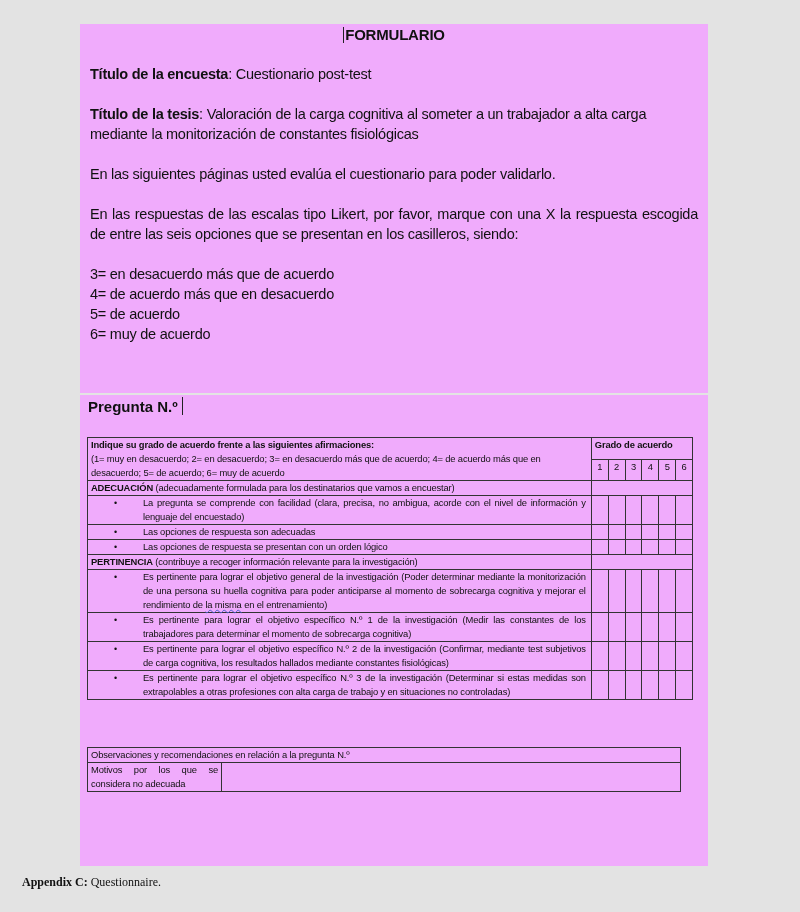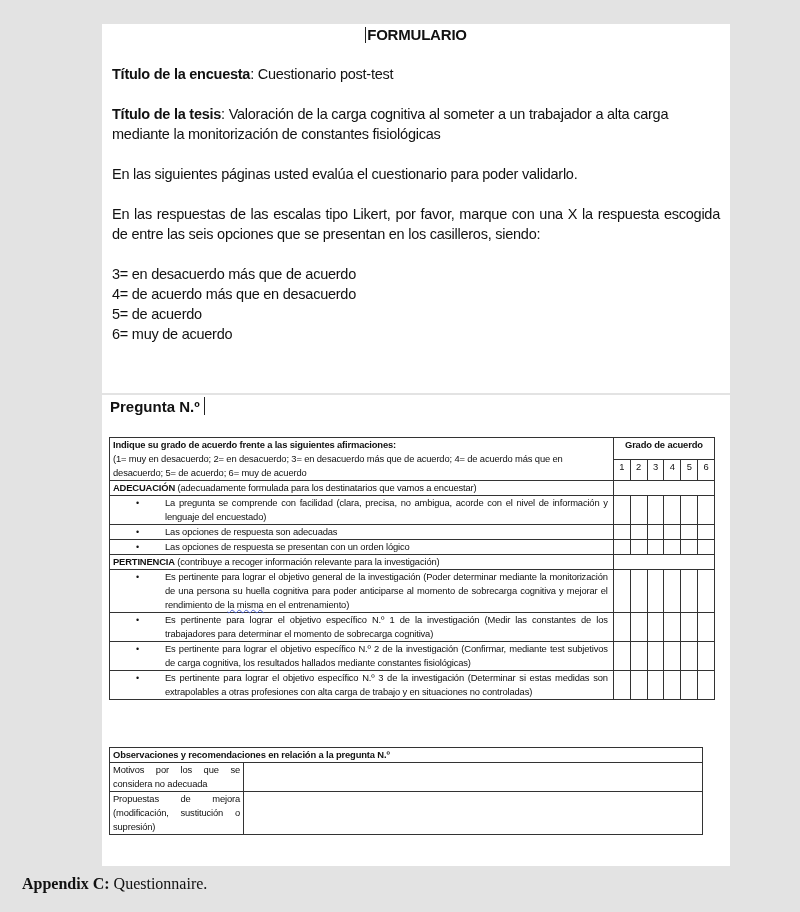--- a/index.html
+++ b/index.html
@@ -7,23 +7,23 @@
       width: 800px; height: 912px;
       background: #e3e3e3;
       position: relative;
       overflow: hidden;
       font-family: "Liberation Sans", sans-serif;
       color: #111;
       border-radius: 12px;
     }
     .page {
       position: absolute;
-      left: 102px; top: 24px;
+      left: 80px; top: 24px;
       width: 628px; height: 842px;
-      background: #ffffff;
+      background: #f0abfc;
     }
     .divider {
       position: absolute;
       left: 0; top: 369px;
       width: 628px; height: 2px;
       background: #e3e3e3;
     }
     .title {
       position: absolute;
       top: 2px; left: 0; width: 628px;
@@ -74,44 +74,44 @@
     td, th {
       border: 1.5px solid #333;
       padding: 0 3px;
       vertical-align: top;
       font-weight: normal;
       text-align: left;
     }
     .likert { left: 7px; top: 413px; width: 606px; }
     .likert .qcol { width: 471px; margin-left: 23px; }
     .likert .ncol { width: 15px; text-align: center; padding: 0; }
-    .likert .hdr { font-weight: bold; text-align: center; }
+    .likert .hdr { font-weight: bold; }
     .likert b { font-weight: bold; }
     .item-cell { padding-left: 0; }
     .item {
       display: flex;
     }
     .item .bullet {
       width: 55px; flex: 0 0 55px;
       text-align: center;
       font-size: 9px;
     }
     .item .txt { flex: 1; text-align: justify; text-align-last: left; padding-right: 2px; }
     .wavy { text-decoration: underline wavy #4a5fd0; text-decoration-thickness: 1px; }
 
     .obs { left: 7px; top: 723px; width: 594px; }
     .obs .lbl { width: 127px; text-align: justify; text-align-last: left; }
-    .obs .head { font-weight: bold; margin-top: 39px; }
+    .obs .head { font-weight: normal; margin-top: 39px; }
     .obs td { line-height: 14px; }
 
     .caption {
       position: absolute;
       left: 22px; top: 875px;
       font-family: "Liberation Serif", serif;
-      font-size: 16px;
+      font-size: 12px;
       color: #111;
     }
     .caption b { font-weight: bold; }
   </style>
 </head>
 <body>
 
 <div class="page">
   <div class="title"><span class="cursor-bar"></span><span>FORMULARIO</span></div>
 
@@ -268,21 +268,17 @@
 
   <table class="obs">
     <tbody>
         <tr>
       <td colspan="2" class="head">Observaciones y recomendaciones en relación a la pregunta N.º</td>
     </tr>
     <tr>
       <td class="lbl">Motivos por los que se considera no adecuada</td>
       <td></td>
     </tr>
-    <tr>
-      <td class="lbl">Propuestas de mejora (modificación, sustitución o supresión)</td>
-      <td></td>
-    </tr>
   </tbody>
     </table>
 </div>
 
 <div class="caption"><b>Appendix C:</b><span> Questionnaire.</span></div>
 
 </body></html>

